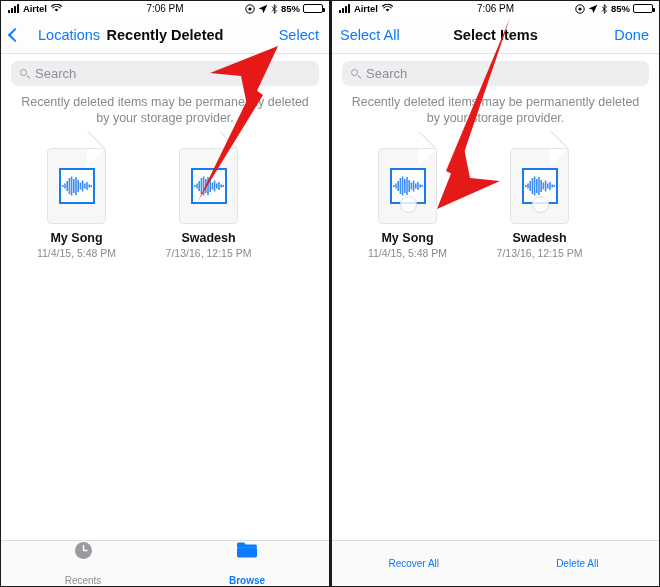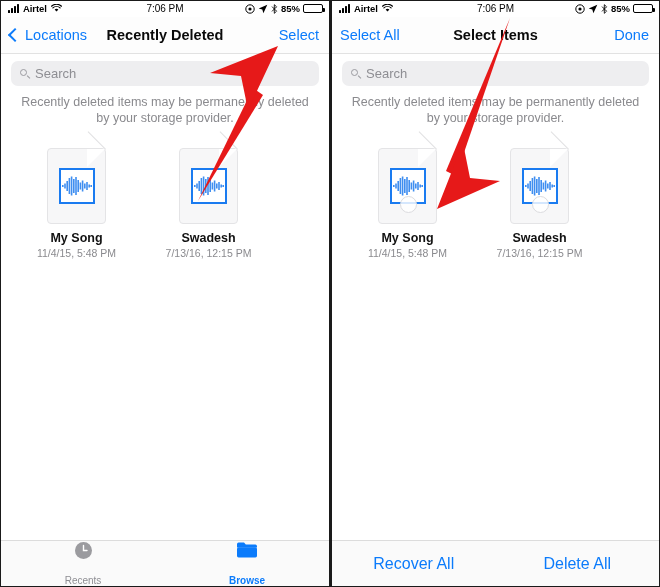--- a/index.html
+++ b/index.html
@@ -112,21 +112,21 @@
     background: #fdfdfd;
     border-bottom: 1px solid #e2e2e2;
   }
   .nav-left {
     position: absolute;
     left: 8px;
     top: 0;
     height: 36px;
     display: flex;
     align-items: center;
-    gap: 3px;
+    gap: 16px;
     color: #0b7bfb;
     font-size: 14.5px;
   }
   .nav-right {
     position: absolute;
     right: 10px;
     top: 0;
     height: 36px;
     display: flex;
     align-items: center;
@@ -306,21 +306,21 @@
     background: #fafafa;
     border-top: 1px solid #dcdcdc;
     display: flex;
   }
   .action-btn {
     flex: 1;
     display: flex;
     align-items: center;
     justify-content: center;
     color: #0b7bfb;
-    font-size: 16px;
+    font-size: 10px;
   }
 
   
   .arrow-svg {
     position: absolute;
     left: 0; top: 0;
     pointer-events: none;
   }
 </style>
 </head>

